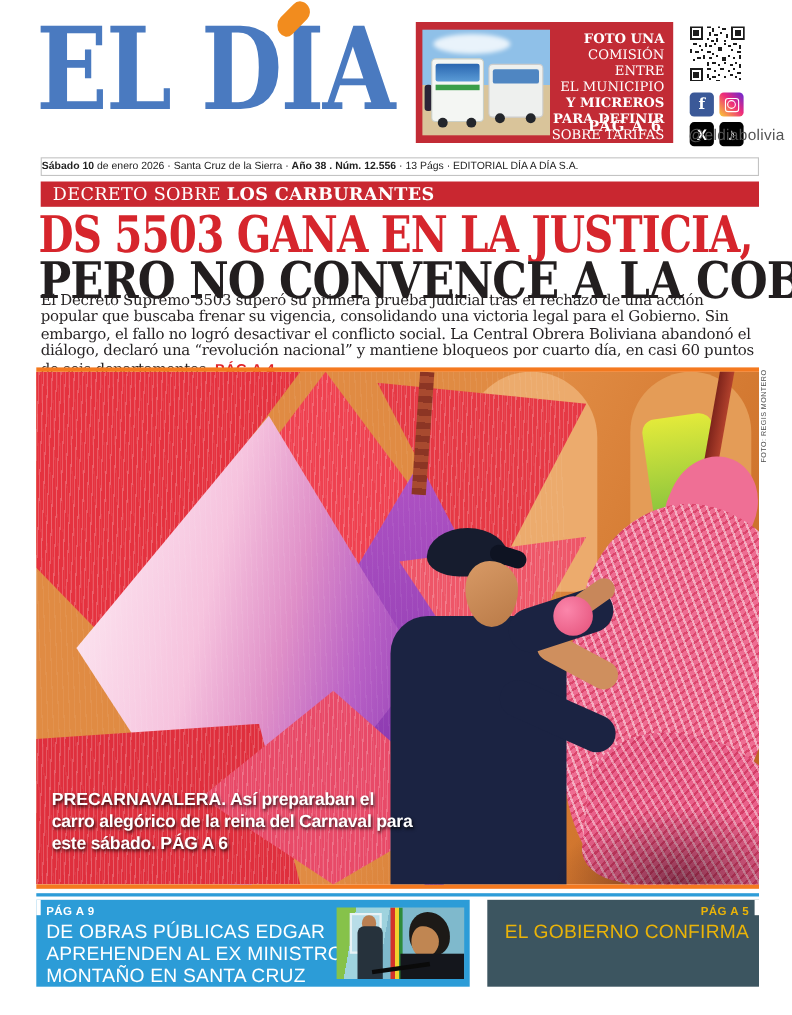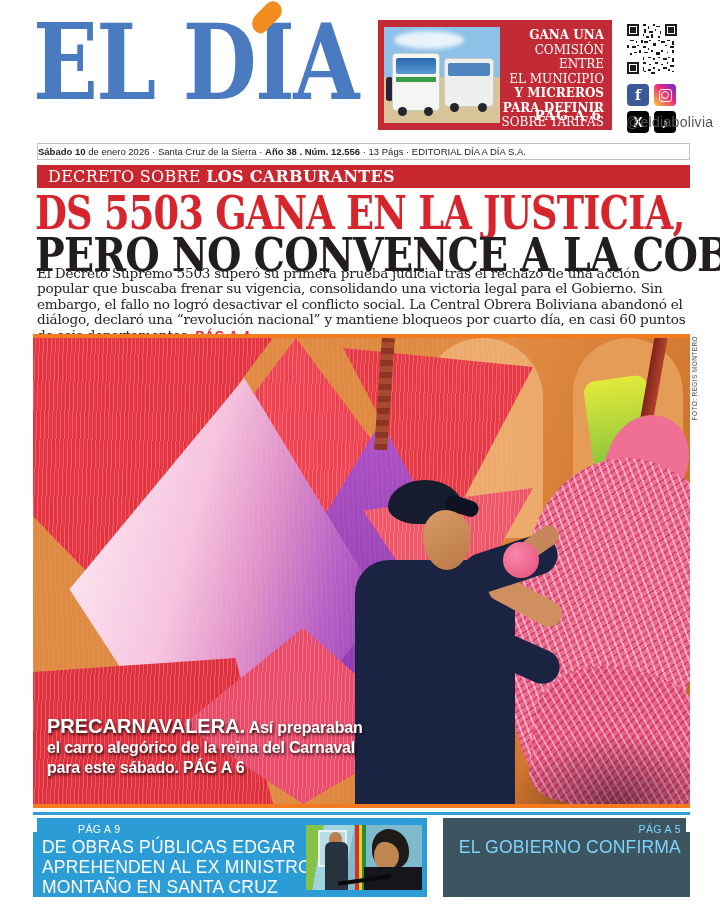--- a/index.html
+++ b/index.html
@@ -105,31 +105,31 @@
   .arm-u{left:428px;top:206px;width:98px;height:40px;background:#1b2342;border-radius:20px;transform:rotate(-18deg);}
   .forearm{left:486px;top:194px;width:42px;height:20px;background:#c8875a;border-radius:10px;transform:rotate(-35deg);}
   .arm-l{left:418px;top:296px;width:112px;height:34px;background:#1b2342;border-radius:18px;transform:rotate(24deg);}
   .forearm2{left:452px;top:250px;width:80px;height:26px;background:#cf8f5e;border-radius:13px;transform:rotate(28deg);}
   .hand{left:470px;top:204px;width:36px;height:36px;border-radius:50%;
         background:radial-gradient(circle at 35% 35%,#fb86ab,#e34f78);}
   .shadow-br{left:470px;top:396px;width:190px;height:70px;
              background:radial-gradient(ellipse at 60% 100%,rgba(30,5,15,.5),transparent 70%);}
   .caption{left:14px;bottom:26px;width:330px;color:#fff;font-weight:bold;z-index:6;
            text-shadow:1px 2px 3px rgba(0,0,0,.85);line-height:20px;font-size:16px;letter-spacing:-.2px;}
-  .caption .ck{font-size:20px;letter-spacing:0;}
+  .caption .ck{font-size:16px;letter-spacing:0;}
   .credit{left:691px;top:336px;writing-mode:vertical-rl;transform:rotate(180deg);font-size:6.5px;
           color:#4c4c4c;letter-spacing:.4px;}
 
   
   .rule{left:33px;top:812px;width:657px;height:3px;background:#2d9cd8;}
   .story-l{left:33px;top:818px;width:394px;height:79px;background:#2c9cd7;color:#fff;}
-  .story-r{left:443px;top:818px;width:247px;height:79px;background:#3c5560;color:#7dd3fc;}
+  .story-r{left:443px;top:818px;width:247px;height:79px;background:#3c5560;color:#eab308;}
   .notch-l{position:absolute;left:0;top:0;width:4px;height:14px;background:#fff;}
   .notch-r{position:absolute;right:0;top:0;width:4px;height:14px;background:#fff;}
-  .pag{font-size:10.5px;font-weight:normal;letter-spacing:.4px;margin-left:36px;}
+  .pag{font-size:10.5px;font-weight:bold;letter-spacing:.4px;}
   .story-l .pag{position:absolute;left:9px;top:5px;}
   .story-r .pag{position:absolute;right:9px;top:5px;}
   .story-hl{position:absolute;top:19px;font-size:17.5px;line-height:20px;letter-spacing:.2px;}
   .story-l .story-hl{left:9px;text-align:left;}
   .story-r .story-hl{right:9px;text-align:right;}
   .story-hl span{display:block;}
   .mp{position:absolute;right:5px;top:7px;width:116px;height:65px;overflow:hidden;
       background:linear-gradient(100deg,#86c24a 0 14%,#9fd3de 14% 38%,#7fb9cc 38% 100%);}
   .mp div{position:absolute;}
   .mp-frame{left:10%;top:8%;width:22%;height:50%;border:2px solid #e8f2f5;background:#b8dde8;}
@@ -161,21 +161,21 @@
         </div>
       <div class="bus2">
           <div class="win"></div>
         </div>
       <div class="wheel" style="left:14px;top:80px;"></div>
       <div class="wheel" style="left:40px;top:80px;"></div>
       <div class="wheel" style="left:66px;top:76px;"></div>
       <div class="wheel" style="left:94px;top:76px;"></div>
     </div>
     <div class="promo-lines">
-      <span class="b">GANA UNA</span><br>
+      <span class="b">FOTO UNA</span><br>
       <span>COMISIÓN ENTRE</span><br>
       <span>EL MUNICIPIO</span><br>
       <span class="b">Y MICREROS</span><br>
       <span class="b">PARA DEFINIR</span><br>
       <span>SOBRE TARIFAS</span>
     </div>
     <div class="promo-page">PÁG A 6</div>
   </div>
 
   <div class="abs qr">

